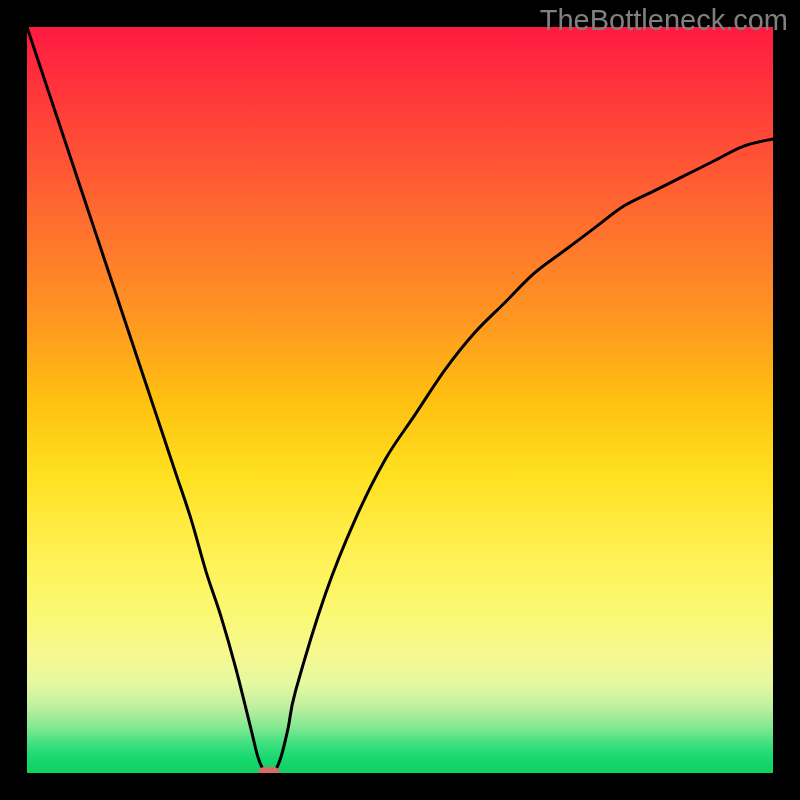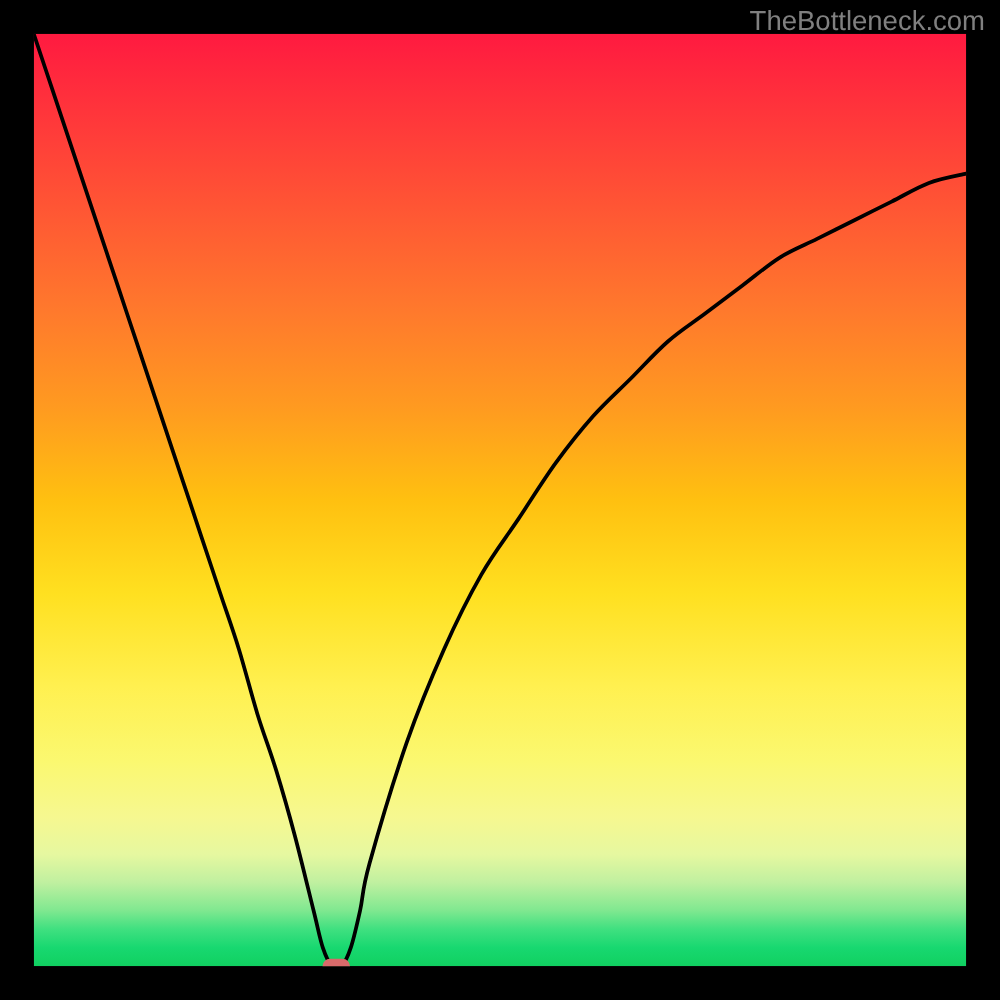--- a/index.html
+++ b/index.html
@@ -9,21 +9,21 @@
     height: 800px;
     background: #000;
     position: relative;
     font-family: Arial, Helvetica, sans-serif;
   }
   .watermark {
     position: absolute;
     top: 4px;
     right: 12px;
     color: #808080;
-    font-size: 22px;
+    font-size: 29px;
     font-weight: 400;
     z-index: 10;
   }
   .plot-area {
     position: absolute;
     left: 27px;
     top: 27px;
     width: 746px;
     height: 746px;
     overflow: hidden;

